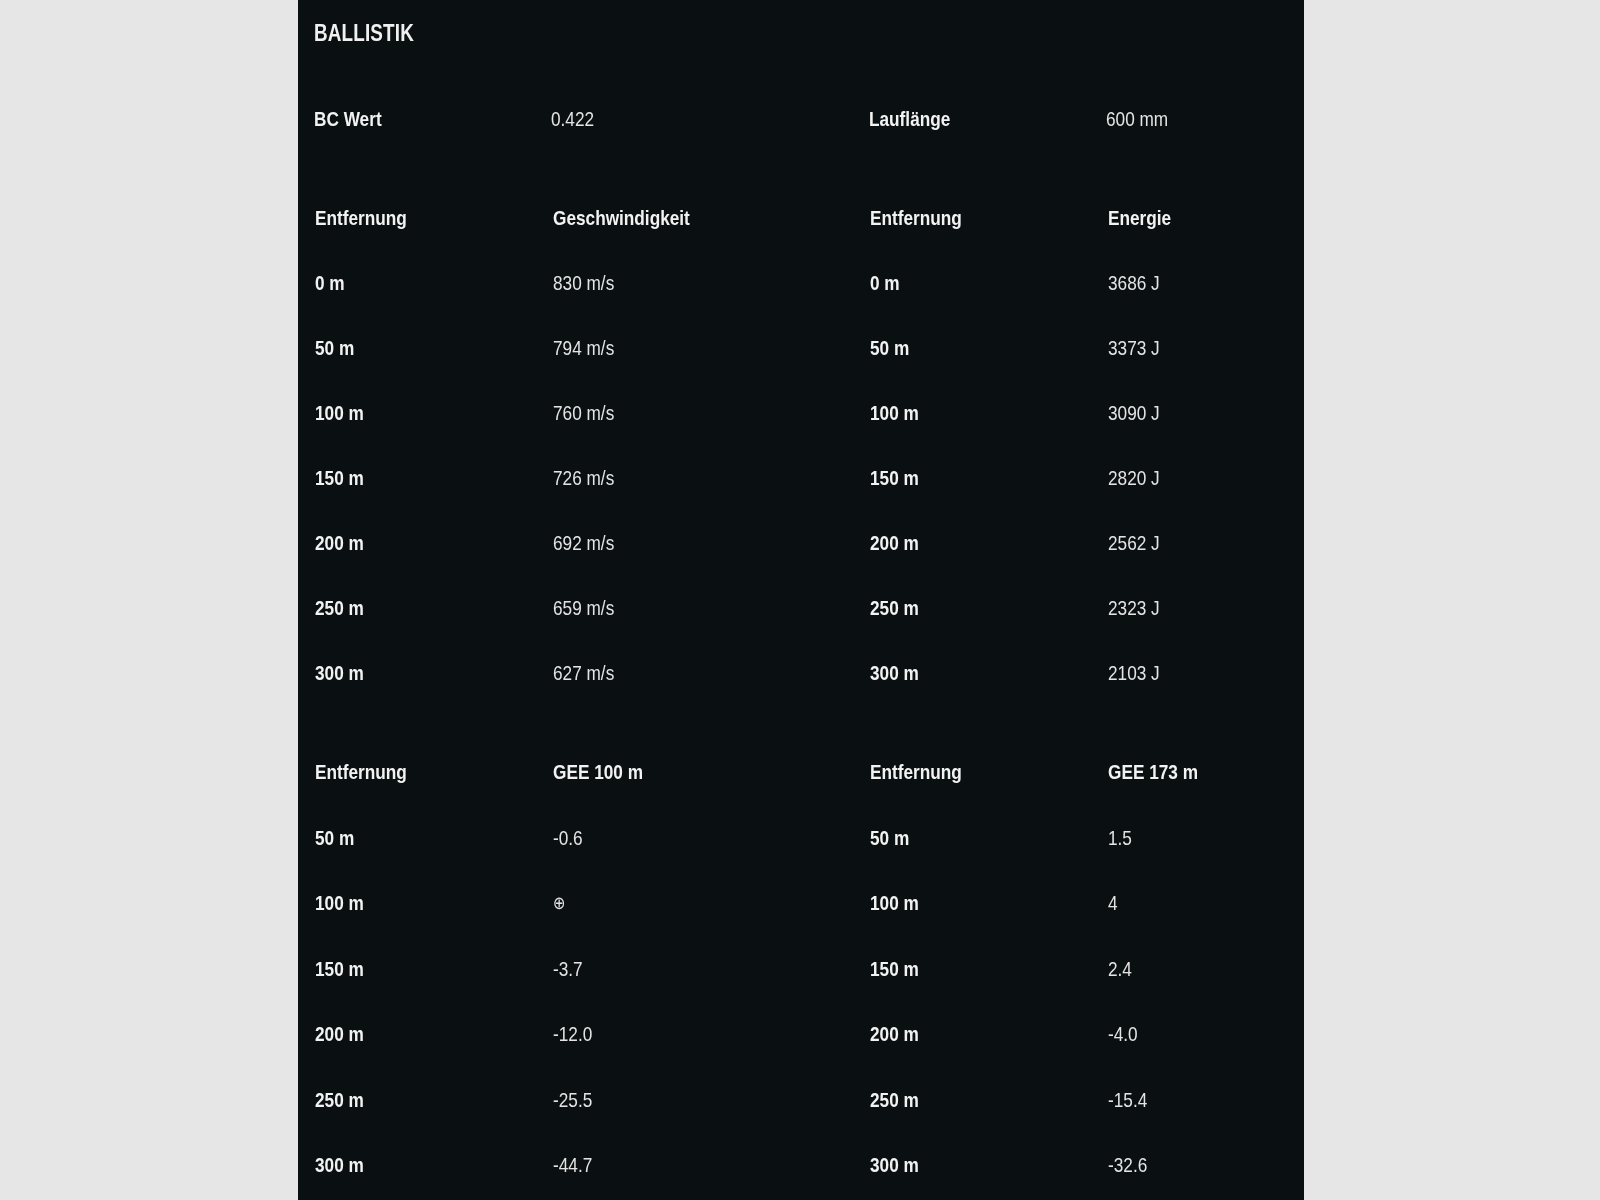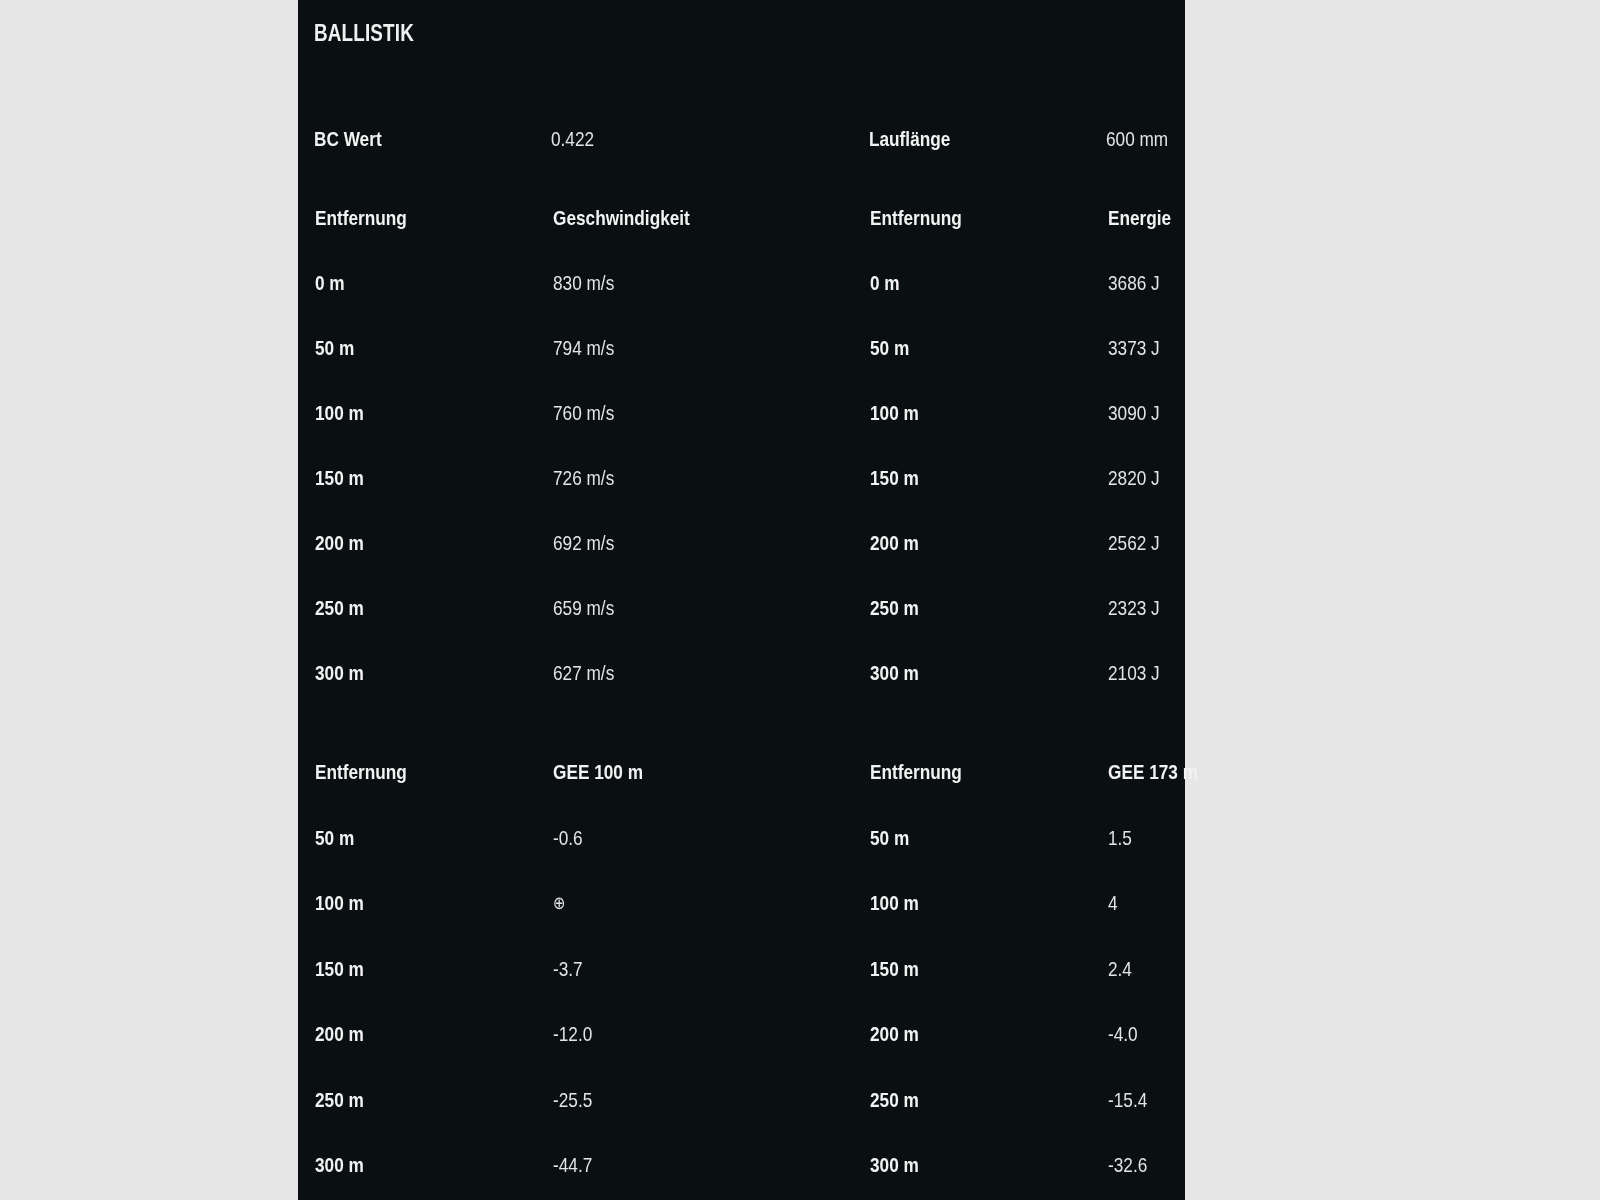--- a/index.html
+++ b/index.html
@@ -8,21 +8,21 @@
       width: 1600px;
       height: 1200px;
       overflow: hidden;
       background: #e6e6e6;
       font-family: "Liberation Sans", "DejaVu Sans", sans-serif;
     }
     .panel {
       position: absolute;
       left: 298px;
       top: 0;
-      width: 887px;
+      width: 1006px;
       height: 1200px;
       background: #0a1011;
       color: #ececec;
     }
     .title {
       position: absolute;
       left: 16px;
       top: 20px;
       font-size: 23px;
       font-weight: bold;
@@ -57,21 +57,21 @@
     .meta-label2 { left: 571px; }
     .meta-val2 { left: 808px; }
   </style>
 </head>
 <body>
 
 <div class="panel">
 
   <div class="title">BALLISTIK</div>
 
-  <div class="row" style="top:124px;">
+  <div class="row" style="top:104px;">
     <span class="cell bold meta-label">BC Wert</span>
     <span class="cell reg meta-val">0.422</span>
     <span class="cell bold meta-label2">Lauflänge</span>
     <span class="cell reg meta-val2">600 mm</span>
   </div>
 
   <div class="row" style="top:203px;">
     <span class="cell bold c1">Entfernung</span>
     <span class="cell bold c2">Geschwindigkeit</span>
     <span class="cell bold c3">Entfernung</span>

